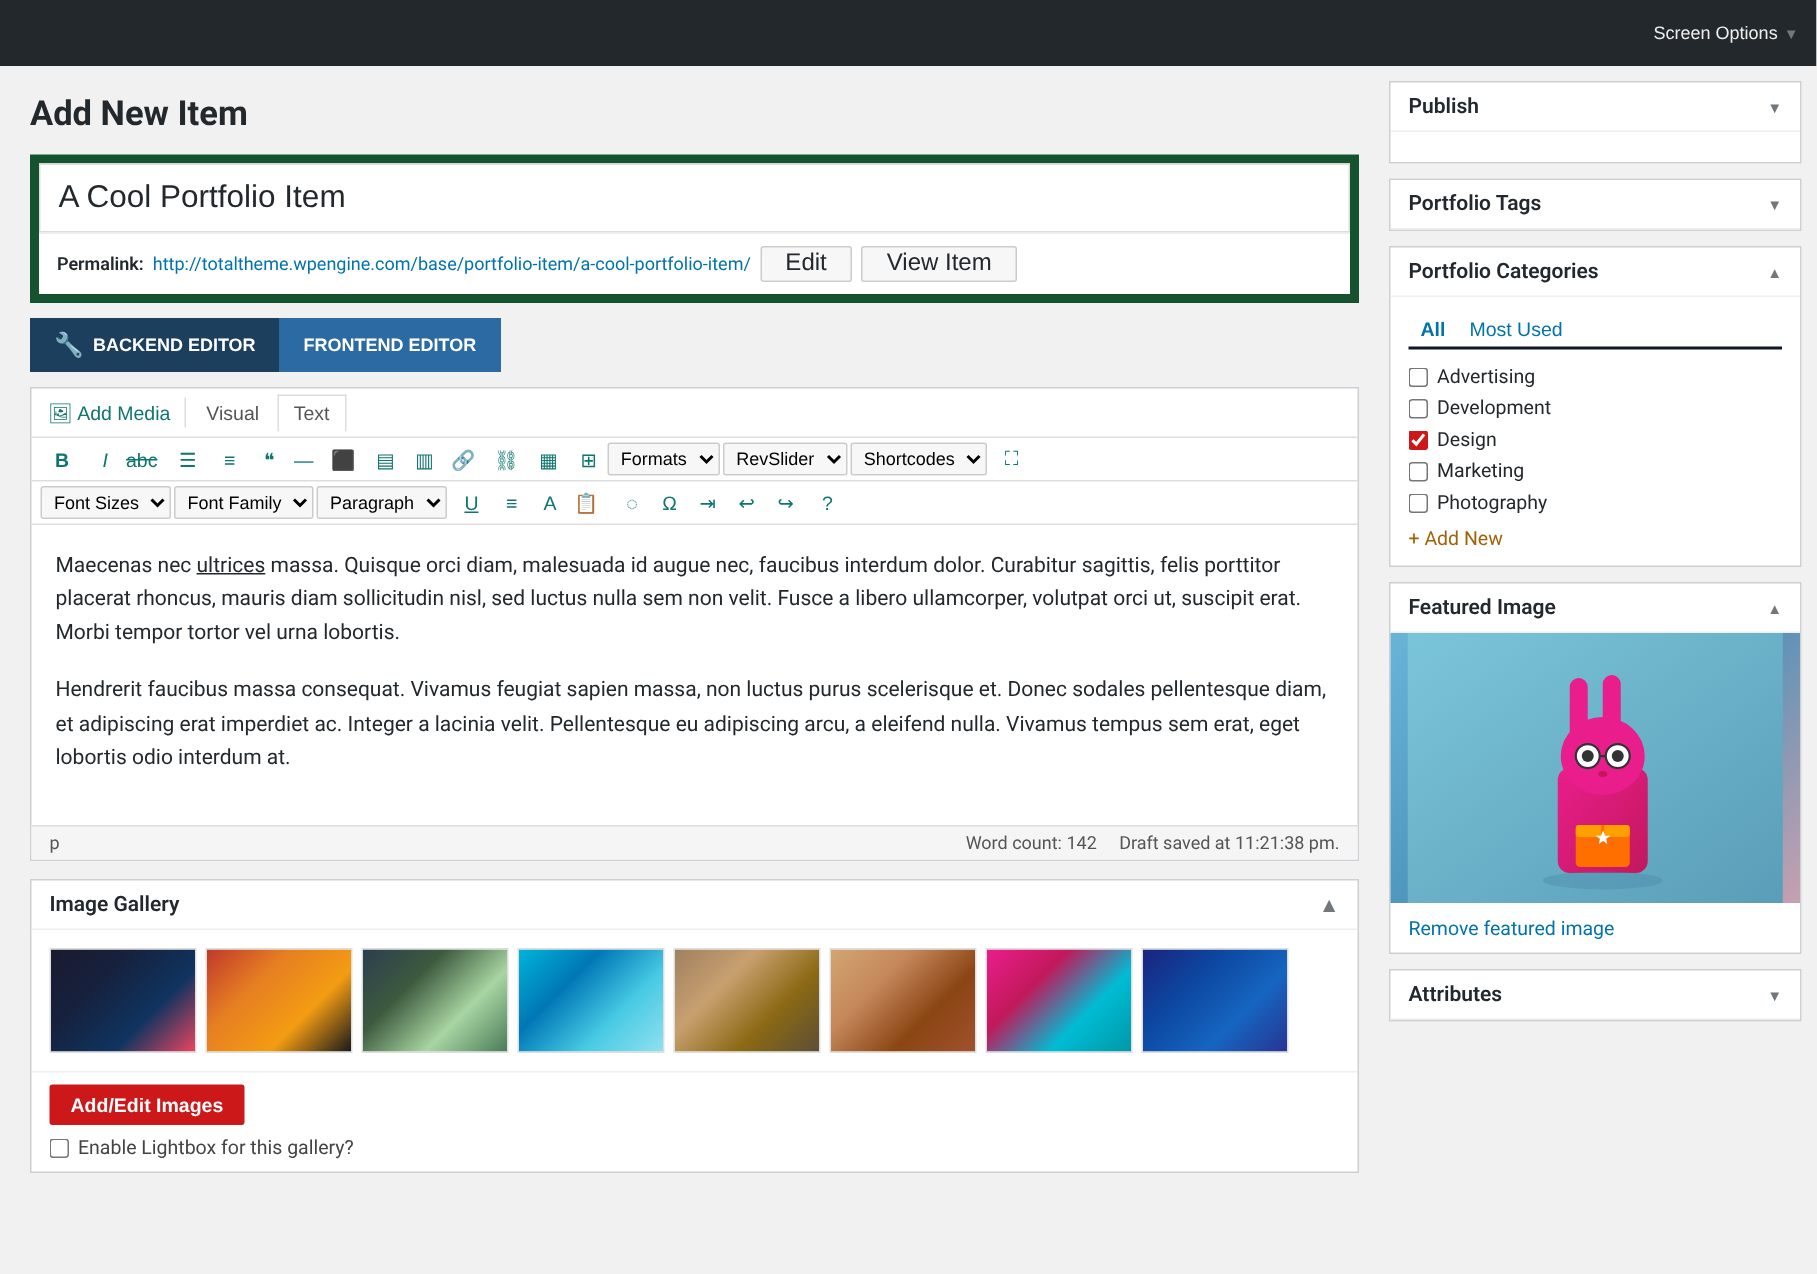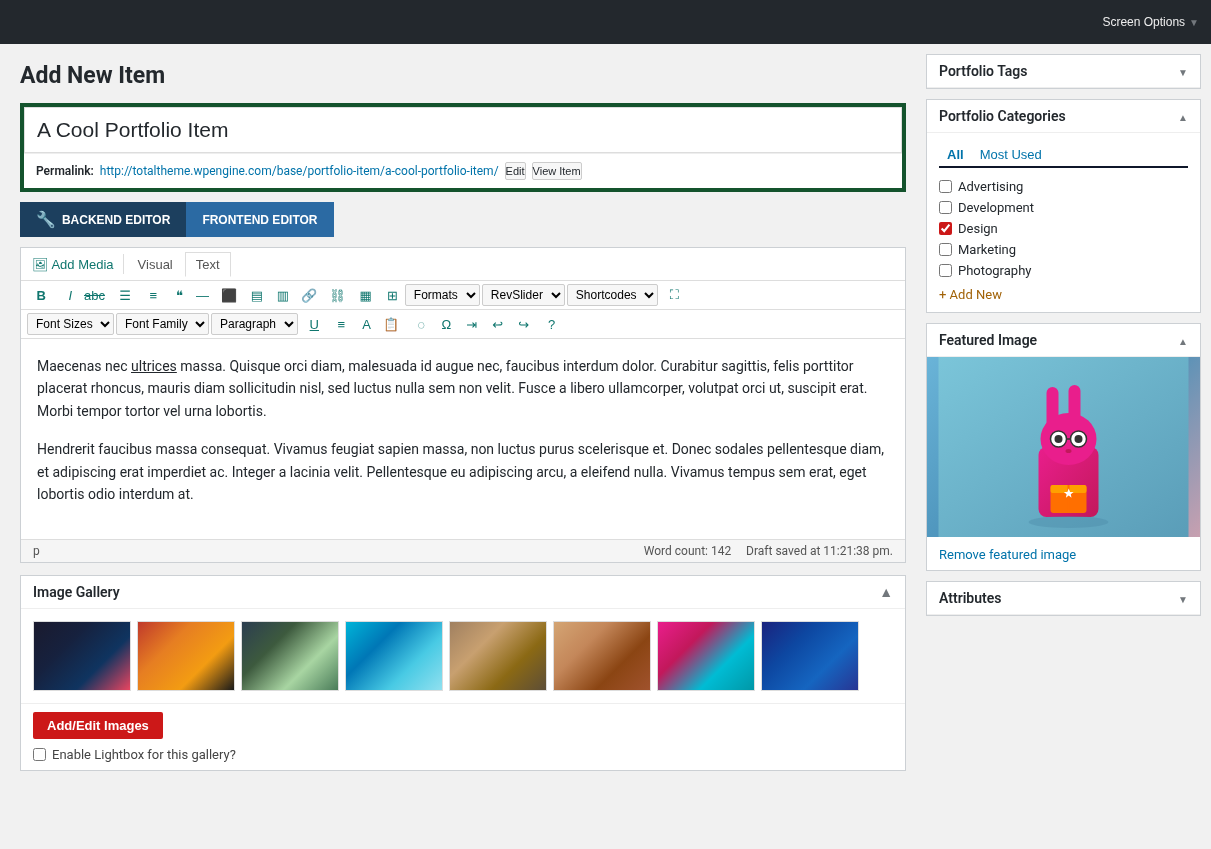--- a/index.html
+++ b/index.html
@@ -11,27 +11,27 @@
     .page-layout { display: flex; min-height: calc(100vh - 32px); }
 
     .main-content { flex: 1; padding: 18px 20px; min-width: 0; }
     .sidebar { width: 285px; padding: 10px 10px 10px 0; flex-shrink: 0; }
 
     .page-title { font-size: 23px; font-weight: 700; color: #23282d; margin-bottom: 14px; }
 
     
     .title-input { width: 100%; border: 1px solid #ddd; padding: 10px 12px; font-size: 21px; font-weight: 400; color: #23282d; outline: none; margin-bottom: 0; }
 
-    .title-wrapper { background: #fff; border: 4px solid #14532d; margin-bottom: 10px; }
+    .title-wrapper { background: #fff; border: 6px solid #14532d; margin-bottom: 10px; }
 
     
     .permalink-bar { padding: 8px 12px; font-size: 12px; background: #fff; border-top: 1px solid #eee; display: flex; align-items: center; gap: 6px; flex-wrap: wrap; }
     .permalink-label { font-weight: 600; }
     .permalink-url { color: #0073aa; text-decoration: none; }
-    .btn-small { font-size: 11px; padding: 2px 0; border: 1px solid #ccc; background: #f7f7f7; cursor: pointer; border-radius: 2px; color: #23282d; }
+    .btn-small { font-size: 16px; padding: 2px 16px; border: 1px solid #ccc; background: #f7f7f7; cursor: pointer; border-radius: 2px; color: #23282d; }
 
     
     .editor-wrapper { background: #fff; border: 1px solid #ccd0d4; margin-bottom: 12px; }
     .editor-tabs { display: flex; gap: 2px; }
     .editor-tab { padding: 4px 10px; font-size: 13px; cursor: pointer; background: none; border: none; color: #555; }
     .editor-tab.active { background: #fff; border: 1px solid #ddd; border-bottom: 1px solid #fff; margin-bottom: -1px; }
 
     
     .builder-btns { display: flex; gap: 0; margin-bottom: 10px; }
     .builder-btn { padding: 8px 16px; font-size: 12px; font-weight: 600; cursor: pointer; border: none; color: #fff; display: flex; align-items: center; gap: 6px; }
@@ -243,20 +243,29 @@
           <input type="checkbox" style="">
           <span>Enable Lightbox for this gallery?</span>
         </label>
       </div>
     </div>
 
   </div>
 
   <div class="sidebar">
 
+    <div class="sidebar-box">
+      <div class="sidebar-box-header">
+        <span class="sidebar-box-title">Publish</span>
+        <span class="chevron-down"></span>
+      </div>
+      <div class="publish-box-content">
+        
+      </div>
+    </div>
 
     <div class="sidebar-box">
       <div class="sidebar-box-header">
         <span class="sidebar-box-title">Portfolio Tags</span>
         <span class="chevron-down"></span>
       </div>
     </div>
 
     <div class="sidebar-box">
       <div class="sidebar-box-header">

